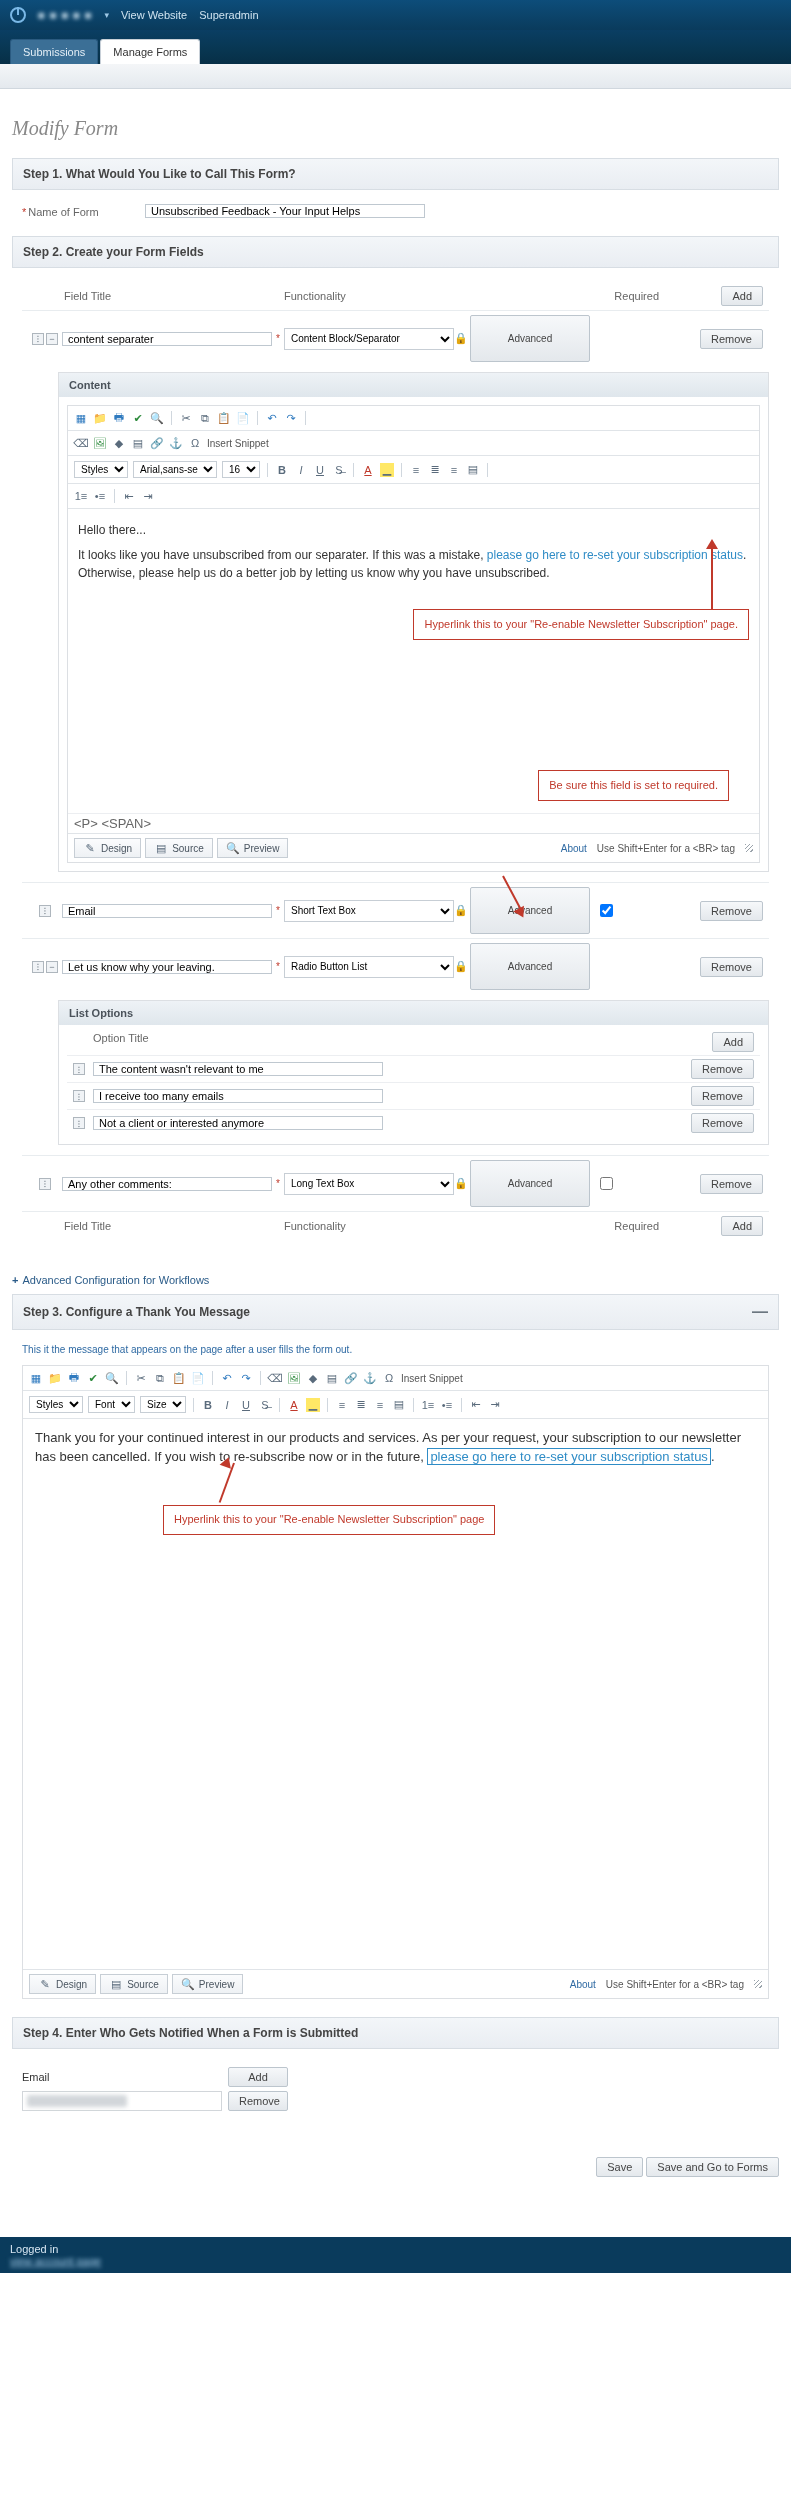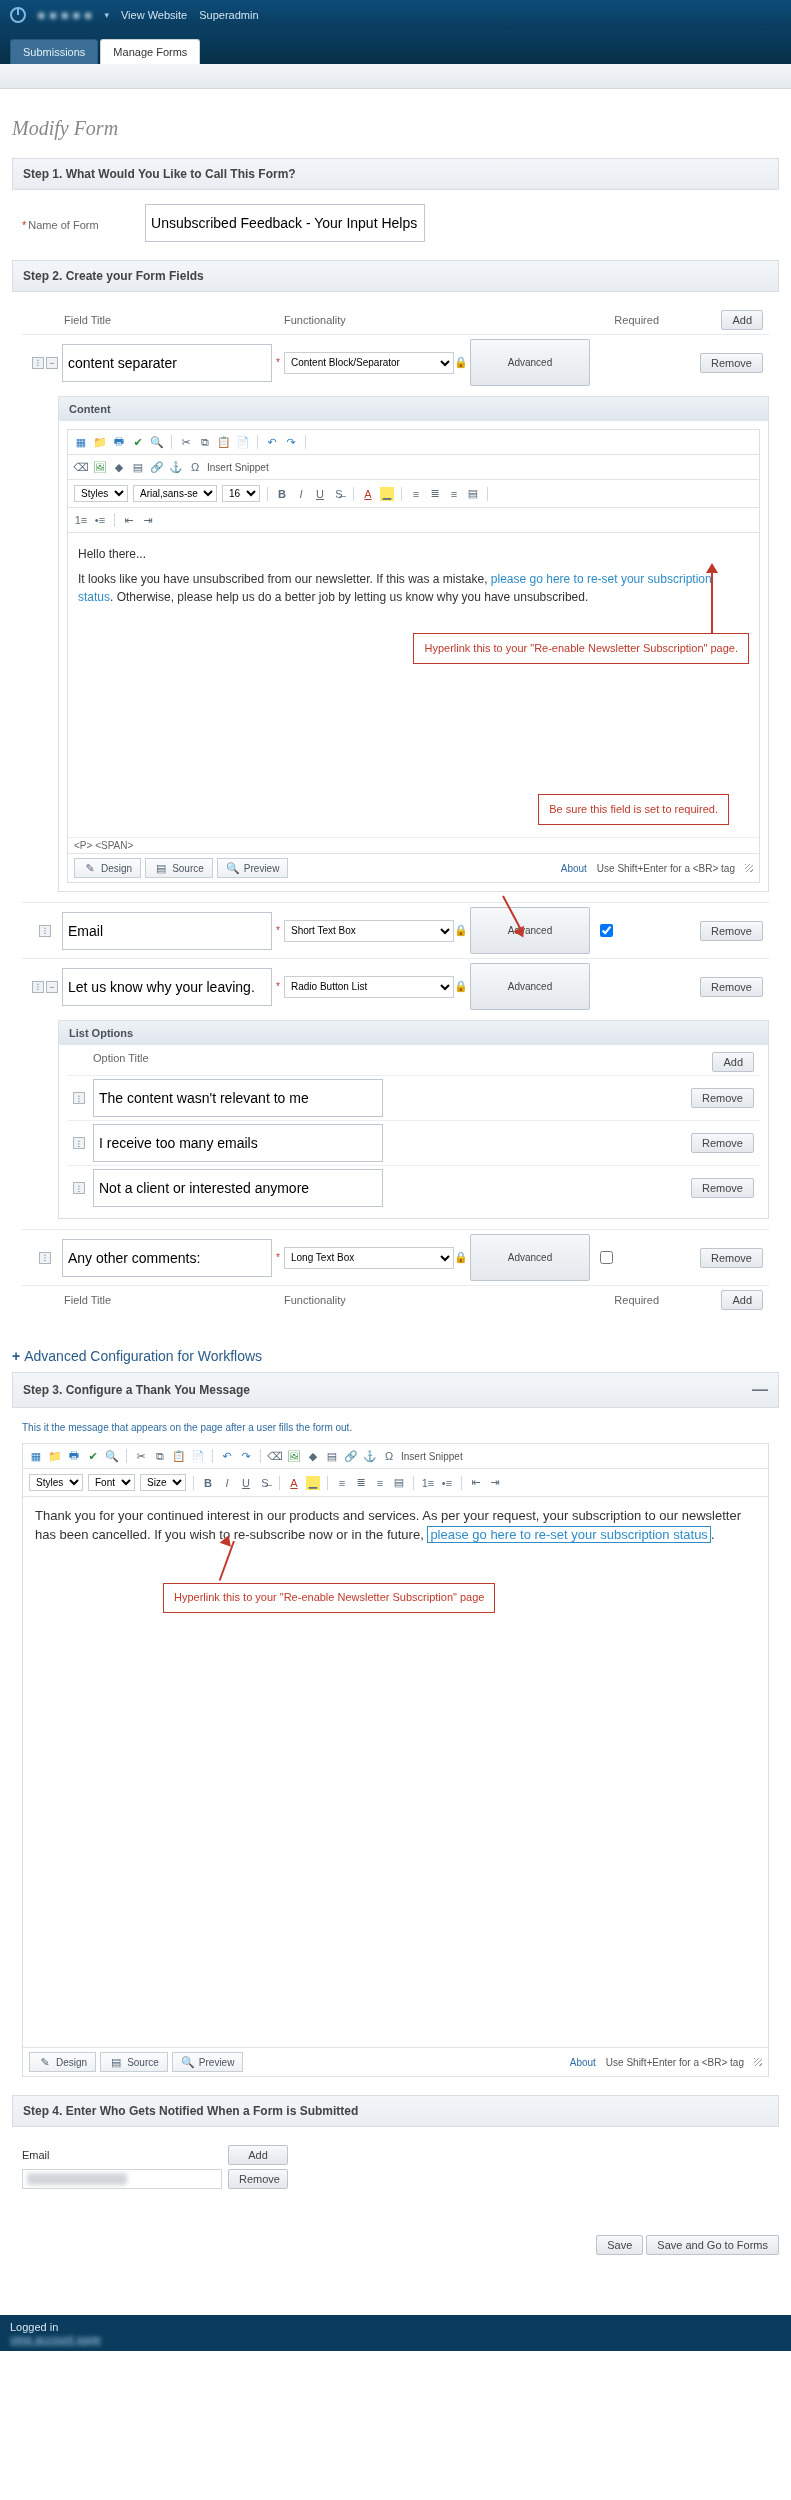--- a/index.html
+++ b/index.html
@@ -12,21 +12,21 @@
 .tabbar{background:linear-gradient(#0a3e63,#083651 60%,#072f46);height:34px;display:flex;align-items:flex-end;padding:0 10px;gap:2px}
 .tab{background:#3b6f96;color:#e3eef6;font-size:11px;padding:6px 12px;border-radius:3px 3px 0 0;border:1px solid #2a5a80;border-bottom:none;cursor:pointer}
 .tab.active{background:#fff;color:#333;border-color:#c8d0d8}
 .ribbon{height:24px;background:linear-gradient(#f4f6f8,#e4e9ee);border-bottom:1px solid #d0d7de}
 .page{padding:18px 12px 60px;min-height:1470px}
 .page-title{font-family:Georgia,'Times New Roman',serif;font-style:italic;font-size:20px;color:#888;margin:10px 0 18px}
 .step-head{background:linear-gradient(#f3f6f9,#e9edf2);border:1px solid #d7dde3;padding:8px 10px;font-weight:bold;font-size:12px;color:#444;display:flex;justify-content:space-between;align-items:center}
 .step-body{padding:14px 10px 18px}
 .req-aster{color:#c0392b;margin-right:2px}
 .label{font-size:11px;color:#666;display:inline-block;width:120px;vertical-align:middle}
-input[type=text],select{font-size:14px;padding:10px 5px;border:1px solid #bfc8d0;background:#fff;box-sizing:border-box}
+input[type=text],select{font-size:11px;padding:0 5px;border:1px solid #bfc8d0;background:#fff;box-sizing:border-box}
 .field-name-input{width:280px}
 .grid-head,.grid-row{display:grid;grid-template-columns:34px 210px 12px 170px 16px 120px 1fr 90px;align-items:center;gap:0;padding:4px 6px}
 .grid-head{color:#666;font-size:11px}
 .grid-head>div:nth-child(2){padding-left:2px}
 .grid-row{border-top:1px solid #e8ecef}
 .btn{background:linear-gradient(#f6f8fa,#e4e8ec);border:1px solid #bcc5cd;font-size:11px;padding:3px 10px;color:#444;cursor:pointer;border-radius:2px}
 .btn.sm{padding:17px 8px;font-size:10px}
 .handle{display:flex;gap:2px;justify-content:center}
 .hbox{width:10px;height:10px;border:1px solid #aeb6bd;background:#f0f3f6;font-size:9px;display:flex;align-items:center;justify-content:center;color:#6b7680}
 .star{color:#c0392b;font-size:10px;text-align:center}
@@ -44,36 +44,36 @@
 .editor-area{padding:12px 10px;font-size:12px;line-height:1.55;color:#333;min-height:280px}
 .editor-area a{color:#2f8cc6;text-decoration:none}
 .status-row{display:flex;justify-content:space-between;align-items:center;border-top:1px solid #e0e4e8;padding:4px 6px}
 .status-left{display:flex;gap:4px;align-items:center}
 .mini-tab{border:1px solid #c7ced5;background:linear-gradient(#fbfcfd,#eef1f4);padding:2px 8px;font-size:10px;display:inline-flex;align-items:center;gap:4px;color:#4a5560}
 .about{color:#2f6aa3;font-size:10px}
 .shift-hint{font-size:10px;color:#555}
 .callout{position:relative;border:1px solid #c0392b;padding:6px 10px;font-size:11px;color:#c0392b;background:#fff;display:inline-block}
 .opt-row{display:grid;grid-template-columns:14px 290px 1fr 90px;gap:6px;align-items:center;padding:3px 6px;border-top:1px solid #eceef1}
 .opt-hd{display:grid;grid-template-columns:14px 290px 1fr 90px;gap:6px;padding:3px 6px;color:#666;font-size:11px}
-.adv-link{color:#2a5b88;font-size:14px;cursor:pointer;margin:16px 0 8px;display:inline-flex;align-items:center;gap:4px}
+.adv-link{color:#2a5b88;font-size:11px;cursor:pointer;margin:16px 0 8px;display:inline-flex;align-items:center;gap:4px}
 .adv-link:before{content:"+";font-weight:bold}
 .ty-editor{border:1px solid #dcdfe3}
 .ty-area{padding:10px 12px;font-size:13px;line-height:1.45;min-height:530px}
 .ty-area a{color:#2f8cc6;text-decoration:none}
 .hl-link{border:1px solid #2f8cc6;padding:0 2px}
 .notify-row{display:grid;grid-template-columns:200px 60px;gap:6px;align-items:center;margin:4px 0}
 .btm-buttons{text-align:right;margin-top:24px}
 .footer{background:#0a3b5c;color:#d7e6f2;padding:6px 10px;font-size:11px}
 .footer a{color:#a6cde9;text-decoration:underline;filter:blur(2px)}
 .collapse{font-size:16px;color:#6b7680;font-weight:bold}
 .chk{width:13px;height:13px}
 .arrow-line{position:absolute;background:#c0392b}
 .arrow-head{position:absolute;width:0;height:0}
 .pos-rel{position:relative}
-.pathbar{font-size:10px;color:#666;padding:2px 6px;border-top:1px solid #eceef1}
+.pathbar{font-size:13px;color:#666;padding:2px 6px;border-top:1px solid #eceef1}
 .resize-dot{width:8px;height:8px;display:inline-block;background:repeating-linear-gradient(135deg,#9aa3ab 0 1px,transparent 1px 3px)}
 .blur-strip{height:12px;width:100px;background:#d2d6da;filter:blur(2px);border-radius:2px}
 </style>
 </head>
 <body>
 
 <div class="topbar">
   <span class="power-icon"></span>
   <span class="brand">■ ■ ■ ■ ■</span>
   <span class="brand-caret">▾</span>
@@ -190,21 +190,21 @@
           <div class="toolbar">
             <span class="ticon">1≡</span>
             <span class="ticon">•≡</span>
             <span class="sep"></span>
             <span class="ticon">⇤</span>
             <span class="ticon">⇥</span>
           </div>
           <div class="editor-area pos-rel">
             <div style="margin-bottom:6px">Hello there...</div>
             <div>
-              <span>It looks like you have unsubscribed from our newsletter. If this was a mistake, </span><a>please go here to re-set your subscription status</a><span>. Otherwise, please help us do a better job by letting us know why you have unsubscribed.</span>
+              <span>It looks like you have unsubscribed from our separater. If this was a mistake, </span><a>please go here to re-set your subscription status</a><span>. Otherwise, please help us do a better job by letting us know why you have unsubscribed.</span>
             </div>
 
             <div style="position:absolute;right:10px;top:100px">
               <div class="arrow-line" style="right:36px;top:-64px;width:2px;height:64px"></div>
               <div class="arrow-head" style="right:31px;top:-70px;border-left:6px solid transparent;border-right:6px solid transparent;border-bottom:10px solid #c0392b"></div>
               <div class="callout">Hyperlink this to your "Re-enable Newsletter Subscription" page.</div>
             </div>
 
             <div style="position:absolute;right:30px;bottom:12px">
               <div class="callout">Be sure this field is set to required.</div>

